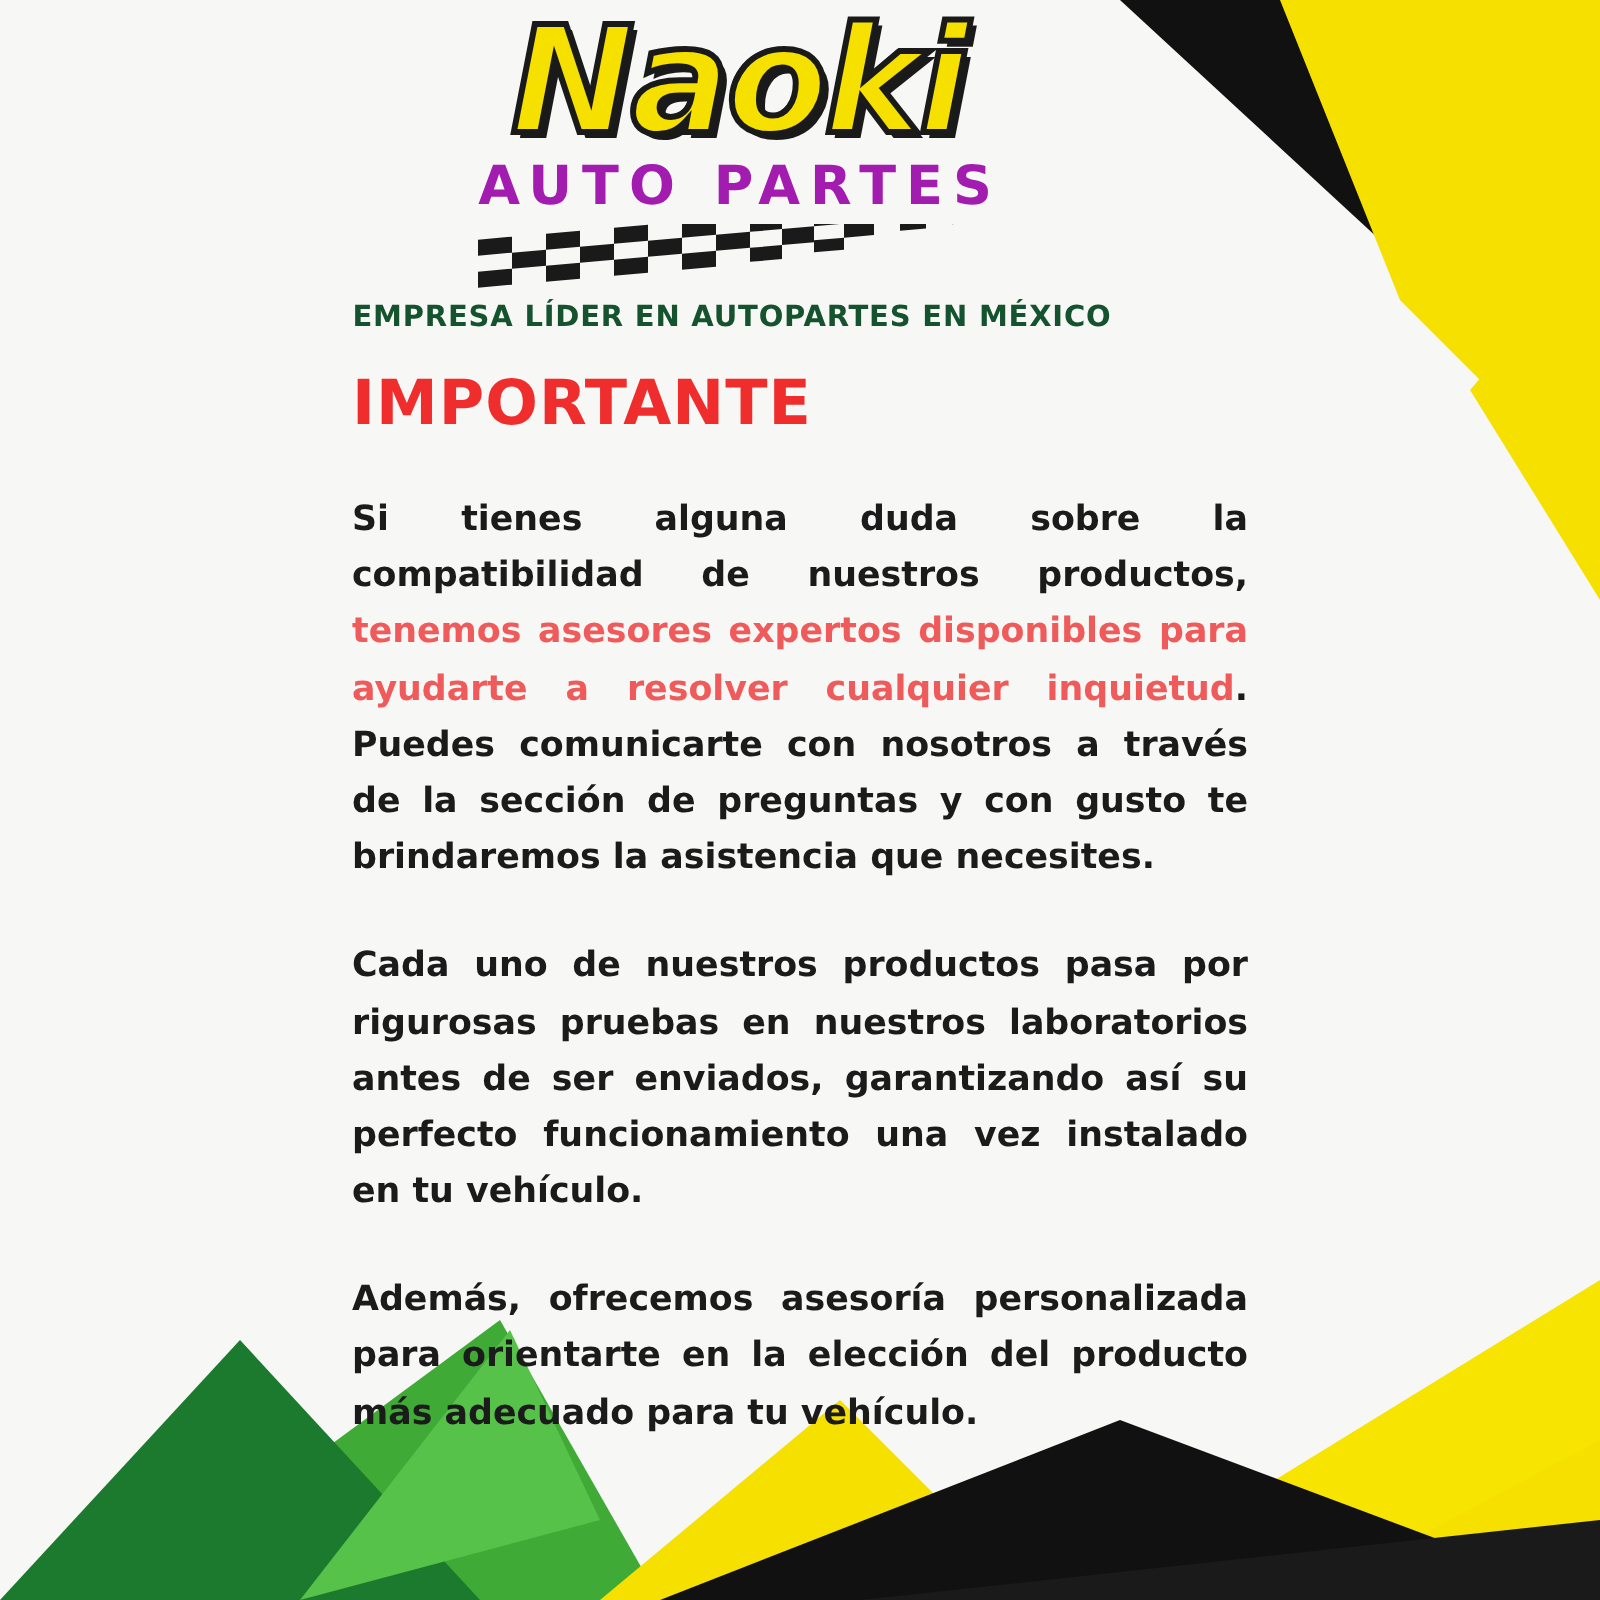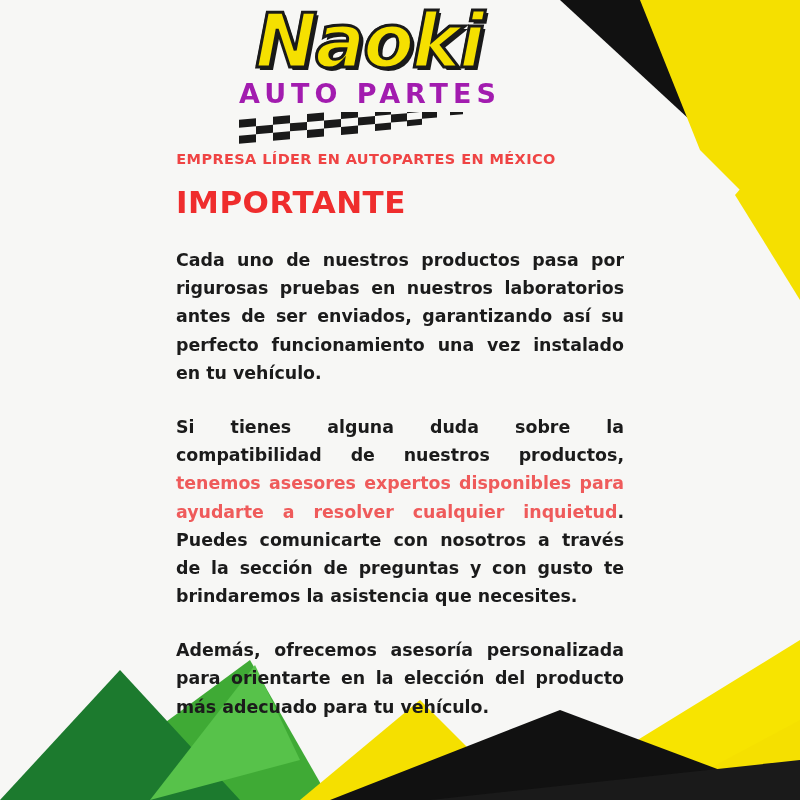--- a/index.html
+++ b/index.html
@@ -73,21 +73,21 @@
     margin: 3px auto 0 auto;
     position: relative;
     height: 34px;
   }
 
   .tagline {
     font-family: "DejaVu Sans", sans-serif;
     font-size: 14.5px;
     font-weight: bold;
     letter-spacing: 0.4px;
-    color: #ef4444;
+    color: #14532d;
     margin-top: 5px;
   }
 
   
   .content {
     position: absolute;
     left: 176px;
     top: 184px;
     width: 448px;
   }
@@ -176,20 +176,20 @@
         </g>
       </svg>
     </div>
 
     <div class="tagline">EMPRESA LÍDER  EN AUTOPARTES EN MÉXICO</div>
   </div>
 
   <div class="content">
     <h1 class="title">IMPORTANTE</h1>
 
+    <p class="para"><span>Si tienes alguna duda sobre la compatibilidad de nuestros productos, </span><span class="hl">tenemos asesores expertos disponibles para ayudarte a resolver cualquier inquietud</span><span>. Puedes comunicarte con nosotros a través de la sección de preguntas y con gusto te brindaremos la asistencia que necesites.</span></p>
+
     <p class="para">Cada uno de nuestros productos pasa por rigurosas pruebas en nuestros laboratorios antes de ser enviados, garantizando así su perfecto funcionamiento una vez instalado en tu vehículo.</p>
-
-    <p class="para"><span>Si tienes alguna duda sobre la compatibilidad de nuestros productos, </span><span class="hl">tenemos asesores expertos disponibles para ayudarte a resolver cualquier inquietud</span><span>. Puedes comunicarte con nosotros a través de la sección de preguntas y con gusto te brindaremos la asistencia que necesites.</span></p>
 
     <p class="para">Además, ofrecemos asesoría personalizada para orientarte en la elección del producto más adecuado para tu vehículo.</p>
   </div>
 
 </div>
 
 </body></html>

